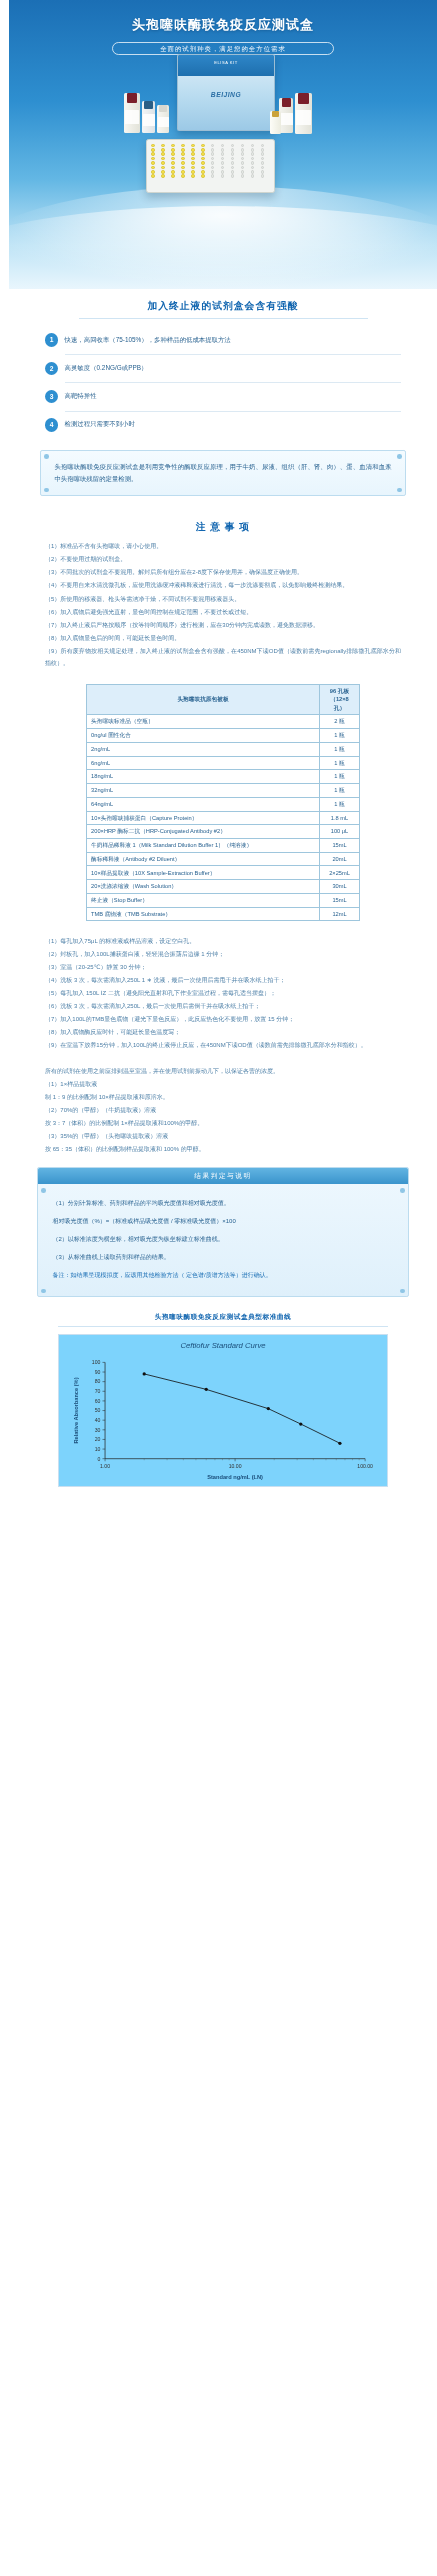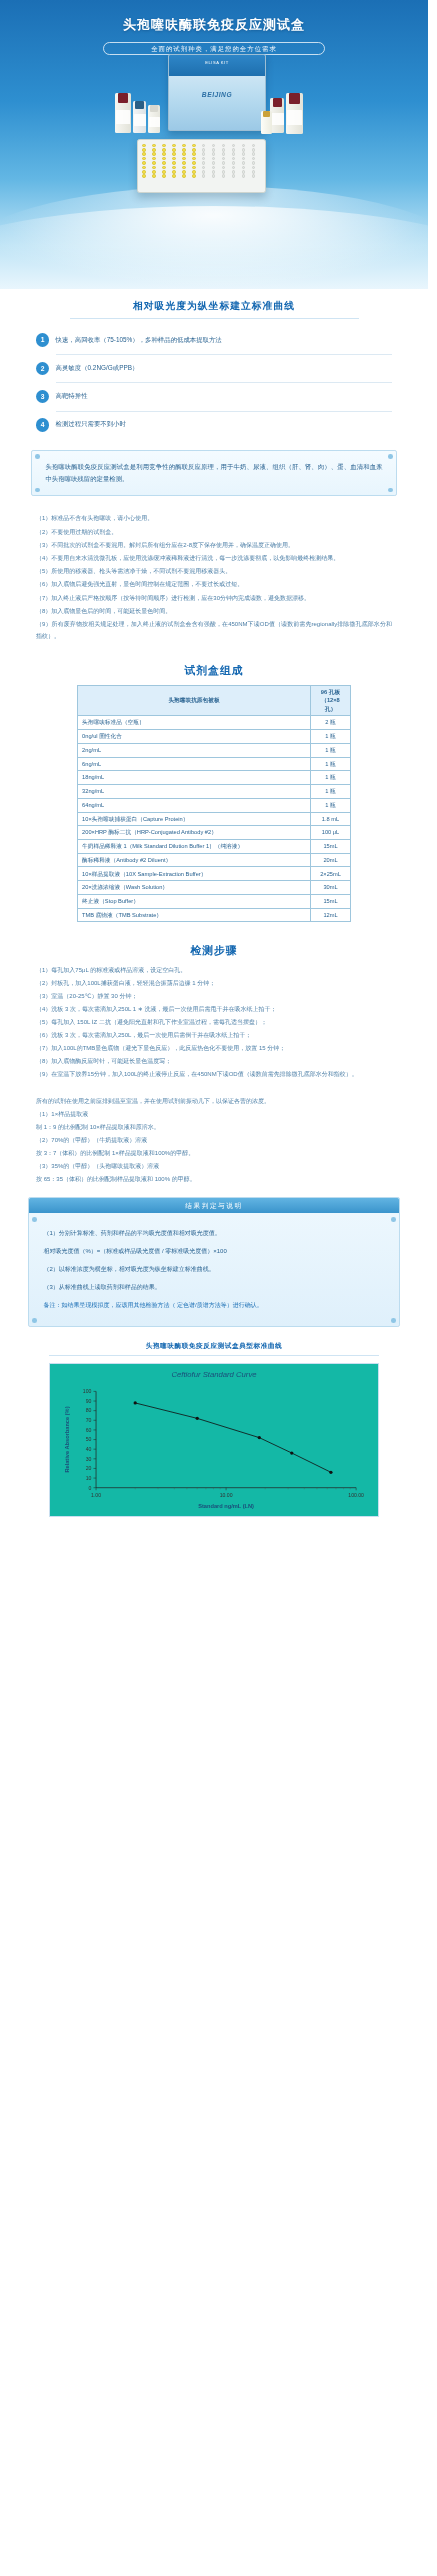--- a/index.html
+++ b/index.html
@@ -3,21 +3,21 @@
 <meta charset="utf-8">
 <style>
   * { box-sizing: border-box; }
   html, body { margin:0; padding:0; }
   body {
     width: 438px;
     font-family: "Liberation Sans", "DejaVu Sans", sans-serif;
     background: #ffffff;
     color: #1a4a7a;
   }
-  .page { width:428px; position:relative; overflow:hidden; }
+  .page { width:428px; position:relative; overflow:hidden;margin-left:9px; }
 
   
   .hero {
     position: relative;
     height: 289px;
     background: linear-gradient(180deg,#1b6fb5 0%, #2e8fd0 35%, #63b7e4 62%, #bfe4f6 85%, #e9f6fd 100%);
     overflow: hidden;
   }
   .hero .wave {
     position:absolute; left:-10%; width:120%; height:124px; bottom:-20.6px;
@@ -170,21 +170,21 @@
   .result .inner { padding:7.2px 14.4px 0; font-size:6px; line-height:2.0; color:#2a6391; text-align:justify;}
   .result .note { color:#1b6fb5; }
 
   
   .chart-sec { padding:3.1px 0 15.5px; }
   .chart-head {
     text-align:center; font-size:6.7px; color:#1266b0; font-weight:bold; letter-spacing:0.5px;
   }
   .chart-rule { width:330px; height:0.5px; background:#cfe4f3; margin:4.1px auto 7.2px; }
   .chart-box {
-    width:330px; margin:0 auto; border:0.5px solid #c9dff0; background:#14b8a6;
+    width:330px; margin:0 auto; border:0.5px solid #c9dff0; background:#7dd3fc;
     padding:6.2px 5.2px 4.1px;
   }
   .chart-title { text-align:center; font-size:7.7px; color:#1b4e7a; font-style:italic; margin-bottom:3.1px; }
   .chart-svg { display:block; margin:0 auto; }
   .axis-label { font-size:11px; fill:#1b4e7a; font-weight:bold; }
   .tick-label { font-size:10px; fill:#333; }
 </style>
 </head>
 <body>
 
@@ -332,21 +332,21 @@
             <div class="w"></div>
             <div class="w"></div>
             <div class="w"></div>
             <div class="w"></div>
             <div class="w"></div>
           </div>
       </div>
     </div>
   </div>
 
-  <div class="sec-title">相对吸光度为纵坐标建立标准曲线</div>
+  <div class="sec-title">加入终止液的试剂盒会含有强酸</div>
   <div class="sec-rule"></div>
 
   <div class="features">
     <div class="feat">
       <div class="num">1</div>
       <div class="txt">快速，高回收率（75-105%），多种样品的低成本提取方法</div>
     </div>
     <div class="feat-line"></div>
     <div class="feat">
       <div class="num">2</div>
@@ -368,33 +368,33 @@
     <div class="desc">
       <span class="corner tl"></span>
       <span class="corner tr"></span>
       <span class="corner bl"></span>
       <span class="corner br"></span>
       <div>头孢噻呋酶联免疫反应测试盒是利用竞争性的酶联反应原理，用于牛奶、尿液、组织（肝、肾、肉）、蛋、血清和血浆中头孢噻呋残留的定量检测。</div>
     </div>
   </div>
 
 
+  <div class="sec-title">注 意 事 项</div>
   <div class="notes">
     <p>（1）标准品不含有头孢噻呋，请小心使用。</p>
     <p>（2）不要使用过期的试剂盒。</p>
     <p>（3）不同批次的试剂盒不要混用。解封后所有组分应在2-8度下保存使用并，确保温度正确使用。</p>
     <p>（4）不要用自来水清洗微孔板，应使用洗涤缓冲液稀释液进行清洗，每一步洗涤要彻底，以免影响最终检测结果。</p>
     <p>（5）所使用的移液器、枪头等需洁净干燥，不同试剂不要混用移液器头。</p>
     <p>（6）加入底物后避免强光直射，显色时间控制在规定范围，不要过长或过短。</p>
     <p>（7）加入终止液后严格按顺序（按等待时间顺序）进行检测，应在30分钟内完成读数，避免数据漂移。</p>
     <p>（8）加入底物显色后的时间，可能延长显色时间。</p>
     <p>（9）所有废弃物按相关规定处理，加入终止液的试剂盒会含有强酸，在450NM下读OD值（读数前需先regionally排除微孔底部水分和指纹）。</p>
   </div>
 
-  <div class="sec-title blue-lg">试剂盒组成</div>
   <div class="table-wrap">
     <table class="kit">
       <thead>
         <tr>
           <th>头孢噻呋抗原包被板</th>
           <th>96 孔板（12×8 孔）</th>
         </tr>
       </thead>
       <tbody id="comp-body">
           <tr>
@@ -454,21 +454,20 @@
             <td class="r">15mL</td>
           </tr>
           <tr>
             <td class="l">TMB 底物液（TMB Substrate）</td>
             <td class="r">12mL</td>
           </tr>
         </tbody>
     </table>
   </div>
 
-  <div class="sec-title blue-lg">检测步骤</div>
   <div class="steps">
     <p>（1）每孔加入75μL 的标准液或样品溶液，设定空白孔。</p>
     <p>（2）封板孔，加入100L捕获蛋白液，轻轻混合振荡后边缘 1 分钟；</p>
     <p>（3）室温（20-25℃）静置 30 分钟；</p>
     <p>（4）洗板 3 次，每次需滴加入250L 1 ∗ 洗液，最后一次使用后需甩干并在吸水纸上拍干；</p>
     <p>（5）每孔加入 150L ⅠZ 二抗（避免阳光直射和孔下作业室温过程，需每孔适当摆盘）；</p>
     <p>（6）洗板 3 次，每次需滴加入250L，最后一次使用后需倒干并在吸水纸上拍干；</p>
     <p>（7）加入100L的TMB显色底物（避光下显色反应），此反应热色化不要使用，放置 15 分钟；</p>
     <p>（8）加入底物酶反应时针，可能延长显色温度写；</p>
     <p>（9）在室温下放养15分钟，加入100L的终止液停止反应，在450NM下读OD值（读数前需先排除微孔底部水分和指纹）。</p>

